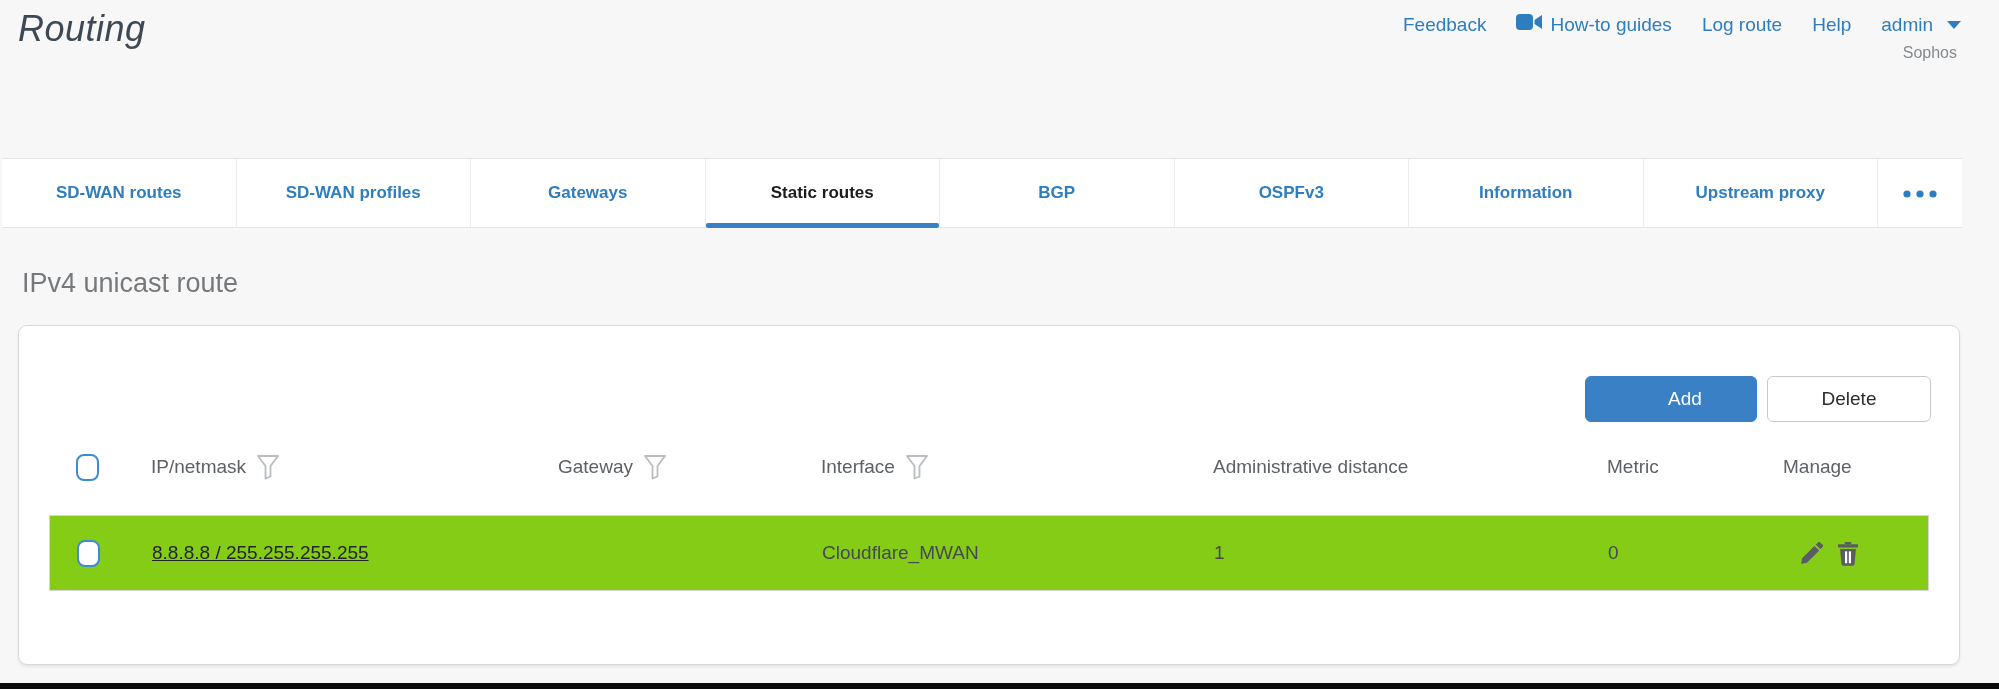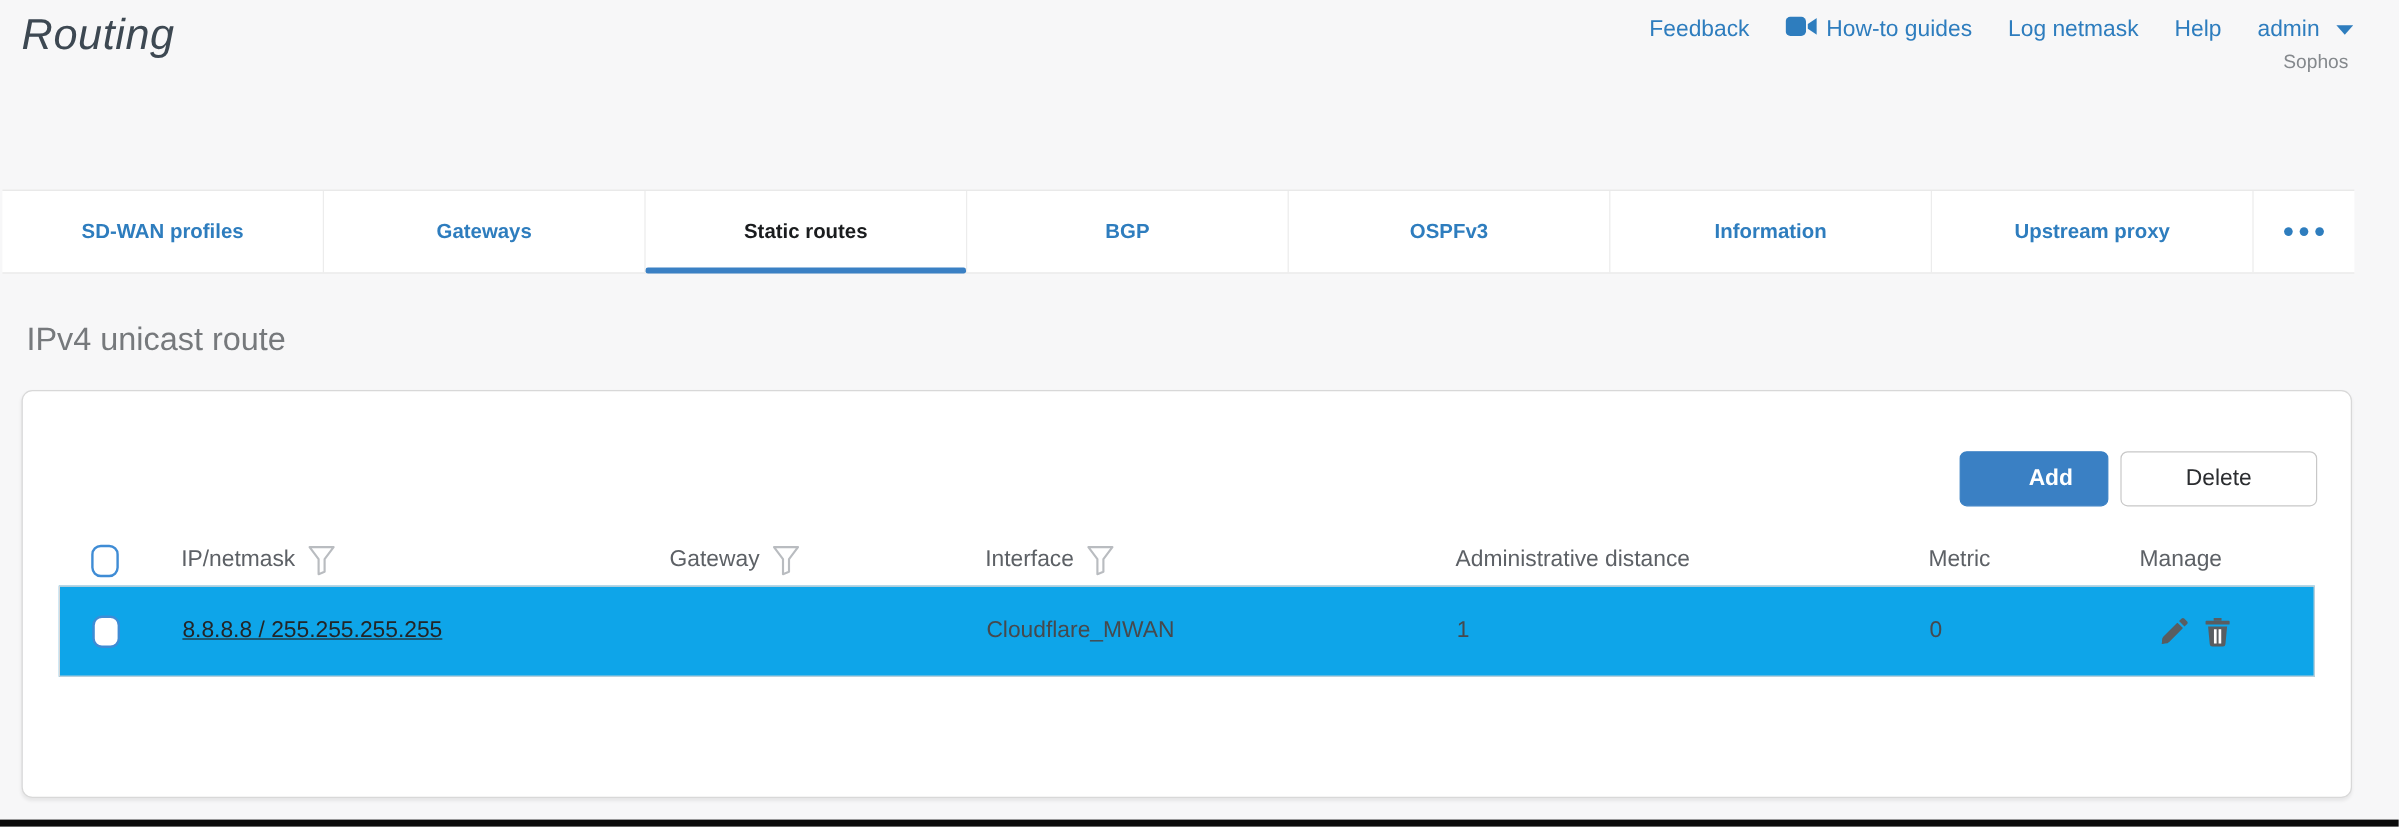--- a/index.html
+++ b/index.html
@@ -64,33 +64,33 @@
   }
   .panel-toolbar {
     display: flex; justify-content: flex-end; gap: 10px;
     padding: 50px 28px 0 0;
   }
   .btn {
     height: 46px; border-radius: 6px; font-size: 19px;
     font-family: "Liberation Sans", sans-serif;
     display: flex; align-items: center; justify-content: center; cursor: pointer;
   }
-  .btn-primary { width: 124px; background: #3a80c4; border: 1px solid #3a80c4; color: #fff; font-weight: 700; padding-left: 28px; }
+  .btn-primary { width: 172px; background: #3a80c4; border: 1px solid #3a80c4; color: #fff; font-weight: 400; padding-left: 28px; }
   .btn-secondary { width: 164px; background: #fff; border: 1px solid #c8c8c8; color: #2b2d30; }
 
   .grid {
     display: grid;
     grid-template-columns: 102px 407px 263px 392px 394px 176px 1fr;
     align-items: center;
   }
   .thead { margin: 24px 30px 0 30px; height: 42px; font-size: 19px; color: #5d6166; }
   .th { display: flex; align-items: center; gap: 10px; }
   .trow {
-    margin: 0 30px 0 30px; height: 76px;
-    border: 1px solid #d6d6d6; background: #0ea5e9;
+    margin: 27px 30px 0 30px; height: 76px;
+    border: 1px solid #d6d6d6; background: #84cc16;
     font-size: 19px; color: #46494d;
   }
 
   .checkbox {
     width: 23px; height: 27px; margin-left: 27px;
     border: 2.5px solid #3f8cd5; border-radius: 8px; background: #fff; cursor: pointer;
   }
   .route-link { color: #232527; text-decoration: underline; cursor: pointer; }
   .cell-num { letter-spacing: .5px; }
   .manage-cell { display: flex; align-items: center; gap: 8px; padding-left: 14px; }
@@ -115,34 +115,35 @@
     <span class="utility-link">
       <span class="icon">
         <svg width="26" height="20" viewBox="0 0 26 20">
             <rect x="0" y="2" width="17" height="16" rx="4" fill="#2e7dbe"></rect>
             <path d="M18.5 8 L26 3 V17 L18.5 12 Z" fill="#2e7dbe"></path>
           </svg>
       </span>
       <span>How-to guides</span>
     </span>
     <span class="utility-link">
-      <span>Log netmask</span>
+      <span>Log route</span>
     </span>
     <span class="utility-link">
       <span>Help</span>
     </span>
     <span class="utility-link">
       <span>admin</span>
       <span class="caret-down"></span>
     </span>
   </div>
   <div class="brand-label">Sophos</div>
 </div>
 
 <div class="tabbar">
+  <div class="tab">SD-WAN routes</div>
   <div class="tab">SD-WAN profiles</div>
   <div class="tab">Gateways</div>
   <div class="tab active">Static routes</div>
   <div class="tab">BGP</div>
   <div class="tab">OSPFv3</div>
   <div class="tab">Information</div>
   <div class="tab">Upstream proxy</div>
   <div class="tab-more">
     <span>
       <svg width="34" height="8" viewBox="0 0 34 8">

